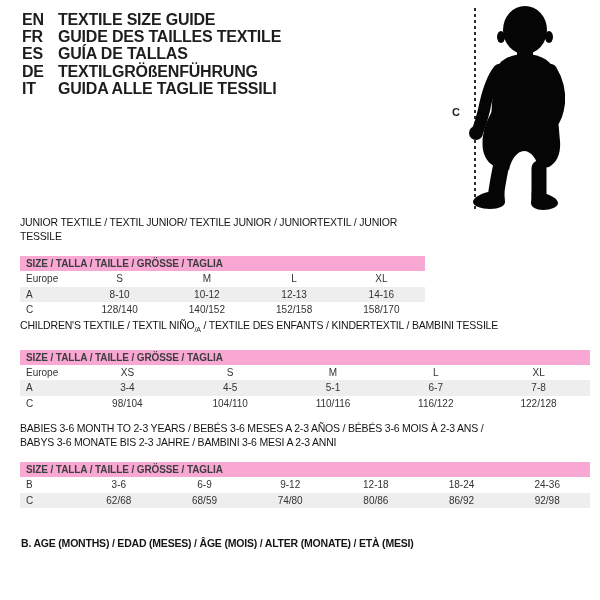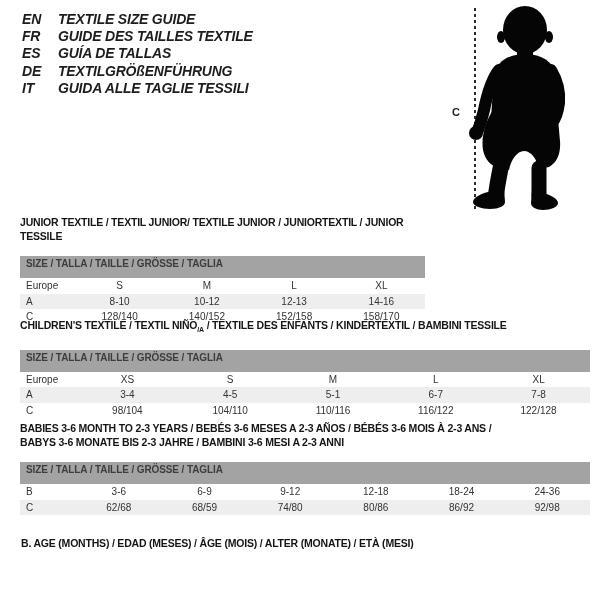--- a/index.html
+++ b/index.html
@@ -2,41 +2,41 @@
 <html><head>
 <meta charset="utf-8">
 <style>
   html,body { margin:0; padding:0; }
   body {
     width:600px; height:600px; background:#ffffff; position:relative;
     font-family:"Liberation Sans", sans-serif; color:#1d1d1d; overflow:hidden;
   }
   
   .lang-header { position:absolute; left:22px; top:11px; }
-  .lang-row { display:flex; font-weight:bold; font-size:14px; line-height:17.2px; letter-spacing:-0.2px;font-style:italic; }
+  .lang-row { display:flex; font-weight:bold; font-size:16px; line-height:17.2px; letter-spacing:-0.2px; }
   .lang-code { width:36px; }
   
   .figure { position:absolute; left:440px; top:0; width:150px; height:215px; }
   .figure svg { position:absolute; left:0; top:0; }
   .measure-line {
     position:absolute; left:34px; top:8px; width:2px; height:202px;
     background:repeating-linear-gradient(to bottom, #2b2b2b 0 3px, transparent 3px 6px);
   }
   .height-label { position:absolute; left:12px; top:106px; font-weight:bold; font-size:11px; }
   
   .section { position:absolute; left:20px; }
   .sec1 { top:216px; width:405px; }
   .sec2 { top:319px; width:570px; }
   .sec3 { top:422px; width:570px; }
-  .tbl-title { font-weight:bold; font-size:10.5px; line-height:13.5px; letter-spacing:-0.2px; color:#151515; }
+  .tbl-title { font-weight:normal; font-size:10.5px; line-height:13.5px; letter-spacing:-0.2px; color:#151515; }
   .sec1 .tbl-title, .sec2 .tbl-title { margin-bottom:13px; }
   .sec3 .tbl-title { margin-bottom:13px; }
   .subsize { font-size:7px; vertical-align:sub; }
   .size-bar {
-    background:#a3a3a3; height:22px; line-height:15px; font-weight:bold;
+    background:#f9a8d4; height:15px; line-height:15px; font-weight:bold;
     font-size:10px; padding-left:6px; color:#3d3d3d; letter-spacing:-0.1px;
   }
   .tbl-row { display:flex; height:15.6px; align-items:center; font-size:10px; color:#333333; }
   .tbl-row.striped { background:#eeeeee; }
   .row-label { width:50px; padding-left:6px; flex:none; }
   .cell { flex:1; text-align:center; }
   
   .notes { position:absolute; left:21px; top:535px; }
   .note-line { font-weight:bold; font-size:10.5px; line-height:16.5px; letter-spacing:-0.2px; color:#151515; }
 </style>

